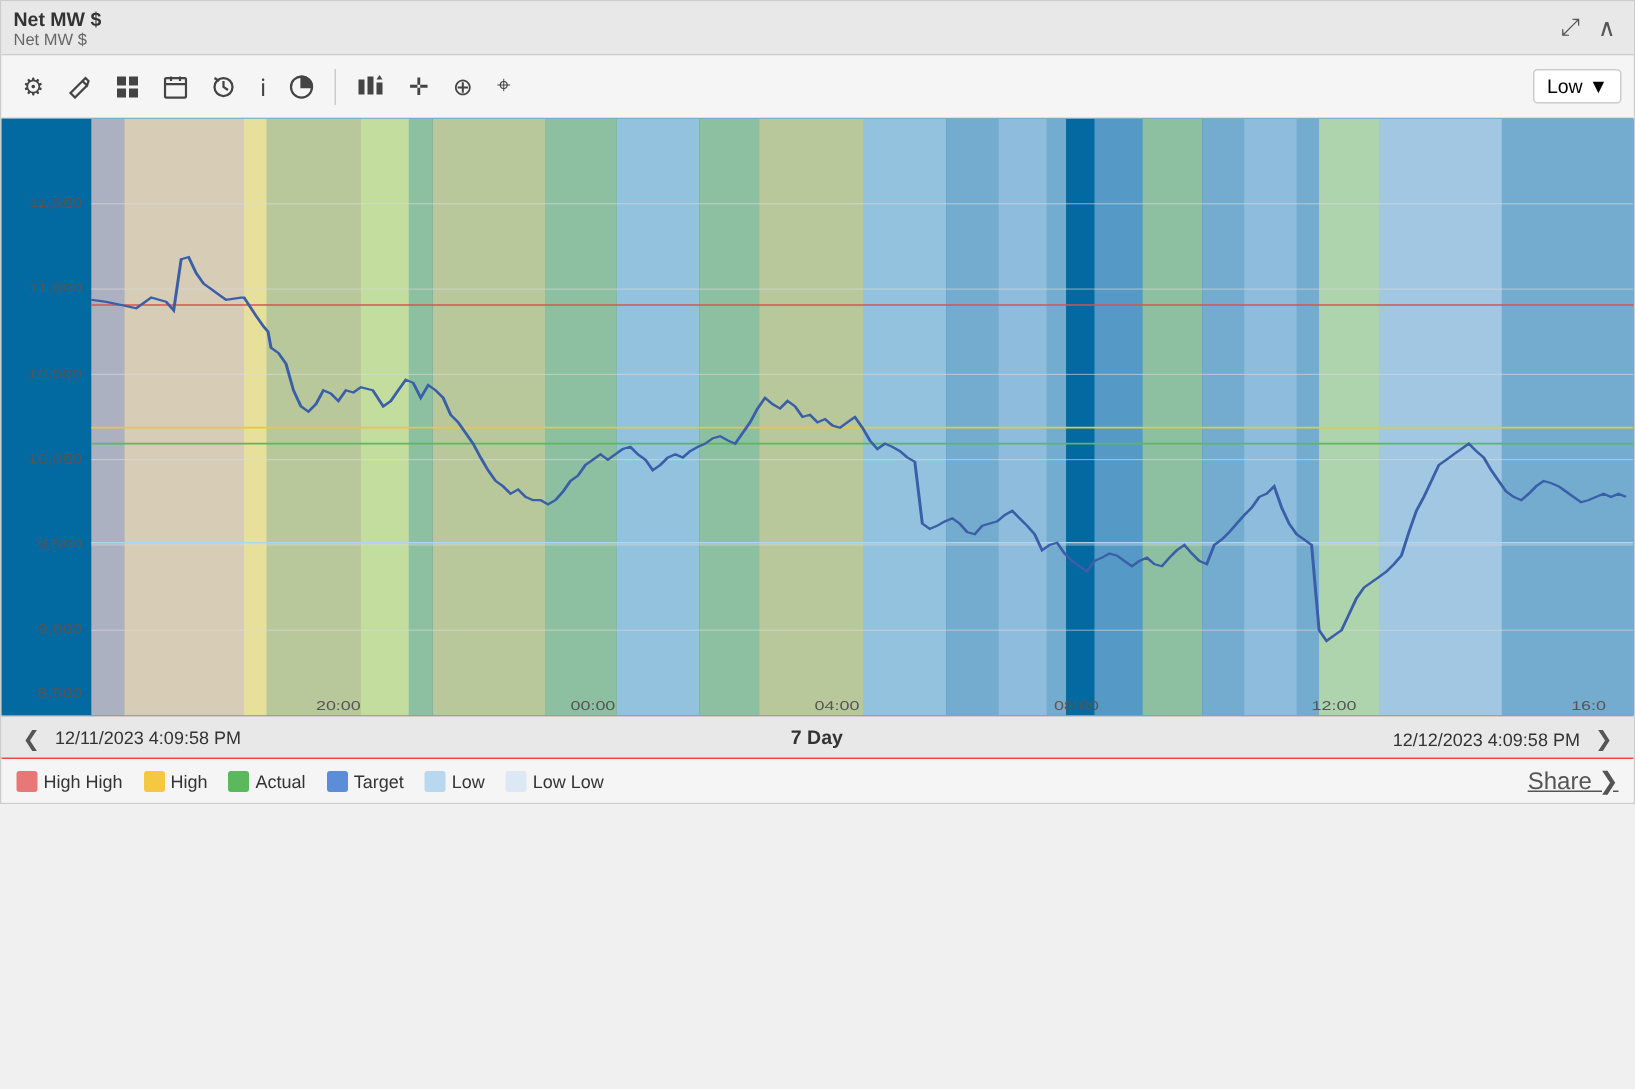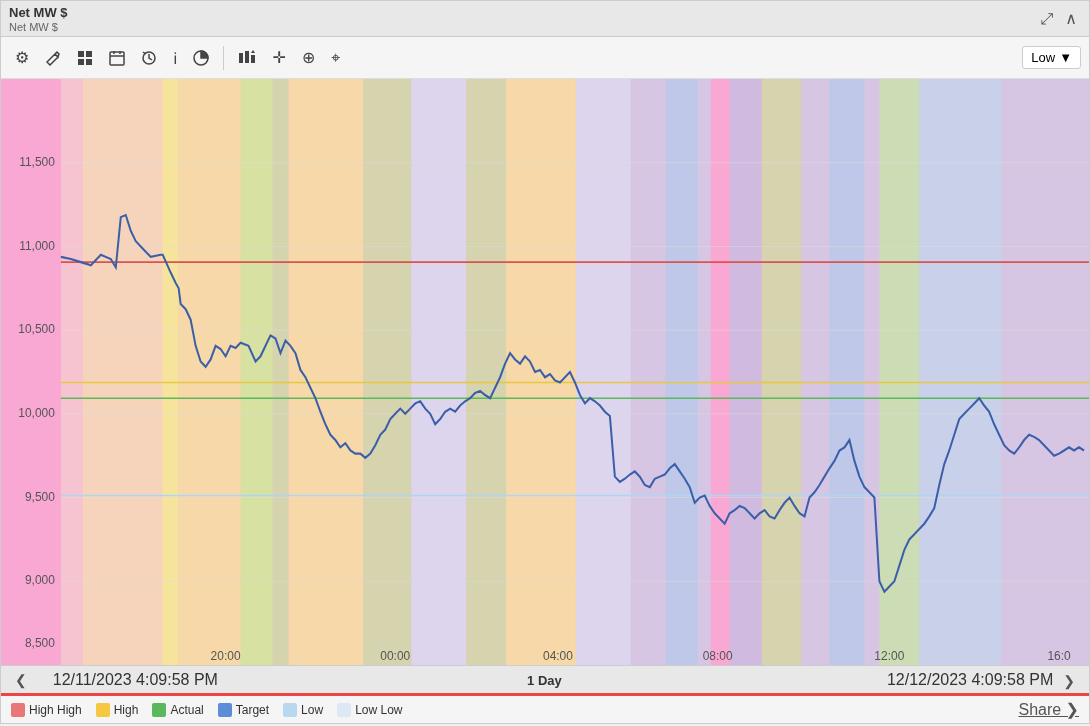--- a/index.html
+++ b/index.html
@@ -1,42 +1,42 @@
 <!DOCTYPE html>
 <html><head>
   <meta charset="utf-8">
   <style>
     * { margin: 0; padding: 0; box-sizing: border-box; }
     body { font-family: Arial, sans-serif; background: #f0f0f0; width: 1090px; height: 726px; overflow: hidden; }
 
-    .window { width: 1090px; height: 724px; background: #fff; border: 1px solid #ccc; display: flex; flex-direction: column; }
+    .window { width: 1090px; height: 536px; background: #fff; border: 1px solid #ccc; display: flex; flex-direction: column; }
 
     .title-bar { display: flex; align-items: center; justify-content: space-between; background: #e8e8e8; border-bottom: 1px solid #ccc; padding: 4px 8px; height: 36px; }
     .title-text { font-size: 13px; font-weight: bold; color: #333; }
     .title-sub { font-size: 11px; color: #666; margin-top: 1px; }
     .title-left { display: flex; flex-direction: column; }
     .title-right { display: flex; align-items: center; gap: 4px; }
     .title-btn { background: none; border: none; cursor: pointer; color: #555; font-size: 16px; padding: 2px 4px; }
 
     .toolbar { display: flex; align-items: center; background: #f5f5f5; border-bottom: 1px solid #ddd; padding: 4px 8px; height: 42px; gap: 4px; }
     .toolbar-btn { background: none; border: 1px solid transparent; cursor: pointer; padding: 3px 5px; border-radius: 3px; color: #444; font-size: 16px; display: flex; align-items: center; justify-content: center; }
     .toolbar-separator { width: 1px; height: 24px; background: #ccc; margin: 0 4px; }
     .toolbar-right { margin-left: auto; display: flex; align-items: center; gap: 4px; }
     .dropdown-btn { background: #fff; border: 1px solid #ccc; cursor: pointer; padding: 3px 8px; border-radius: 3px; font-size: 13px; display: flex; align-items: center; gap: 4px; }
 
-    .chart-area { flex: 1; position: relative; overflow: hidden; background: #f9a8d4; }
+    .chart-area { flex: 1; position: relative; overflow: hidden; background: #0369a1; }
 
     .chart-container { position: relative; width: 100%; height: 100%; }
 
     .bottom-bar { display: flex; align-items: center; justify-content: space-between; background: #e8e8e8; border-top: 1px solid #ccc; padding: 3px 10px; height: 28px; }
     .nav-btn { background: none; border: none; cursor: pointer; font-size: 14px; color: #555; padding: 0 4px; }
-    .date-label { font-size: 16px; color: #333; margin-left: 16px; }
+    .date-label { font-size: 12px; color: #333; }
     .period-label { font-size: 13px; color: #333; font-weight: bold; }
 
-    .legend-bar { display: flex; align-items: center; background: #f5f5f5; border-top: 3px solid #ef4444; padding: 5px 10px; height: 30px; gap: 14px; }
+    .legend-bar { display: flex; align-items: center; background: #f5f5f5; border-top: 1px solid #ef4444; padding: 5px 10px; height: 30px; gap: 14px; }
     .legend-item { display: flex; align-items: center; gap: 4px; font-size: 12px; color: #333; }
     .legend-swatch { width: 14px; height: 14px; border-radius: 2px; }
     .share-link { font-size: 16px; color: #555; cursor: pointer; text-decoration: underline; }
   </style>
 </head>
 <body>
 
 <div class="window">
 
   <div class="title-bar">
@@ -383,21 +383,21 @@
       </svg>
     </div>
   </div>
 
   <div class="bottom-bar">
     <div style="display:flex;align-items:center;gap:6px;">
       <button class="nav-btn">❮</button>
       <span class="date-label">12/11/2023 4:09:58 PM</span>
     </div>
     <div>
-      <span class="period-label">1 Day</span>
+      <span class="period-label">7 Day</span>
     </div>
     <div style="display:flex;align-items:flex-end;gap:6px;">
       <span class="date-label">12/12/2023 4:09:58 PM</span>
       <button class="nav-btn">❯</button>
     </div>
   </div>
 
   <div class="legend-bar">
     <div class="legend-item">
       <div class="legend-swatch" style="background:#e87878;"></div>

